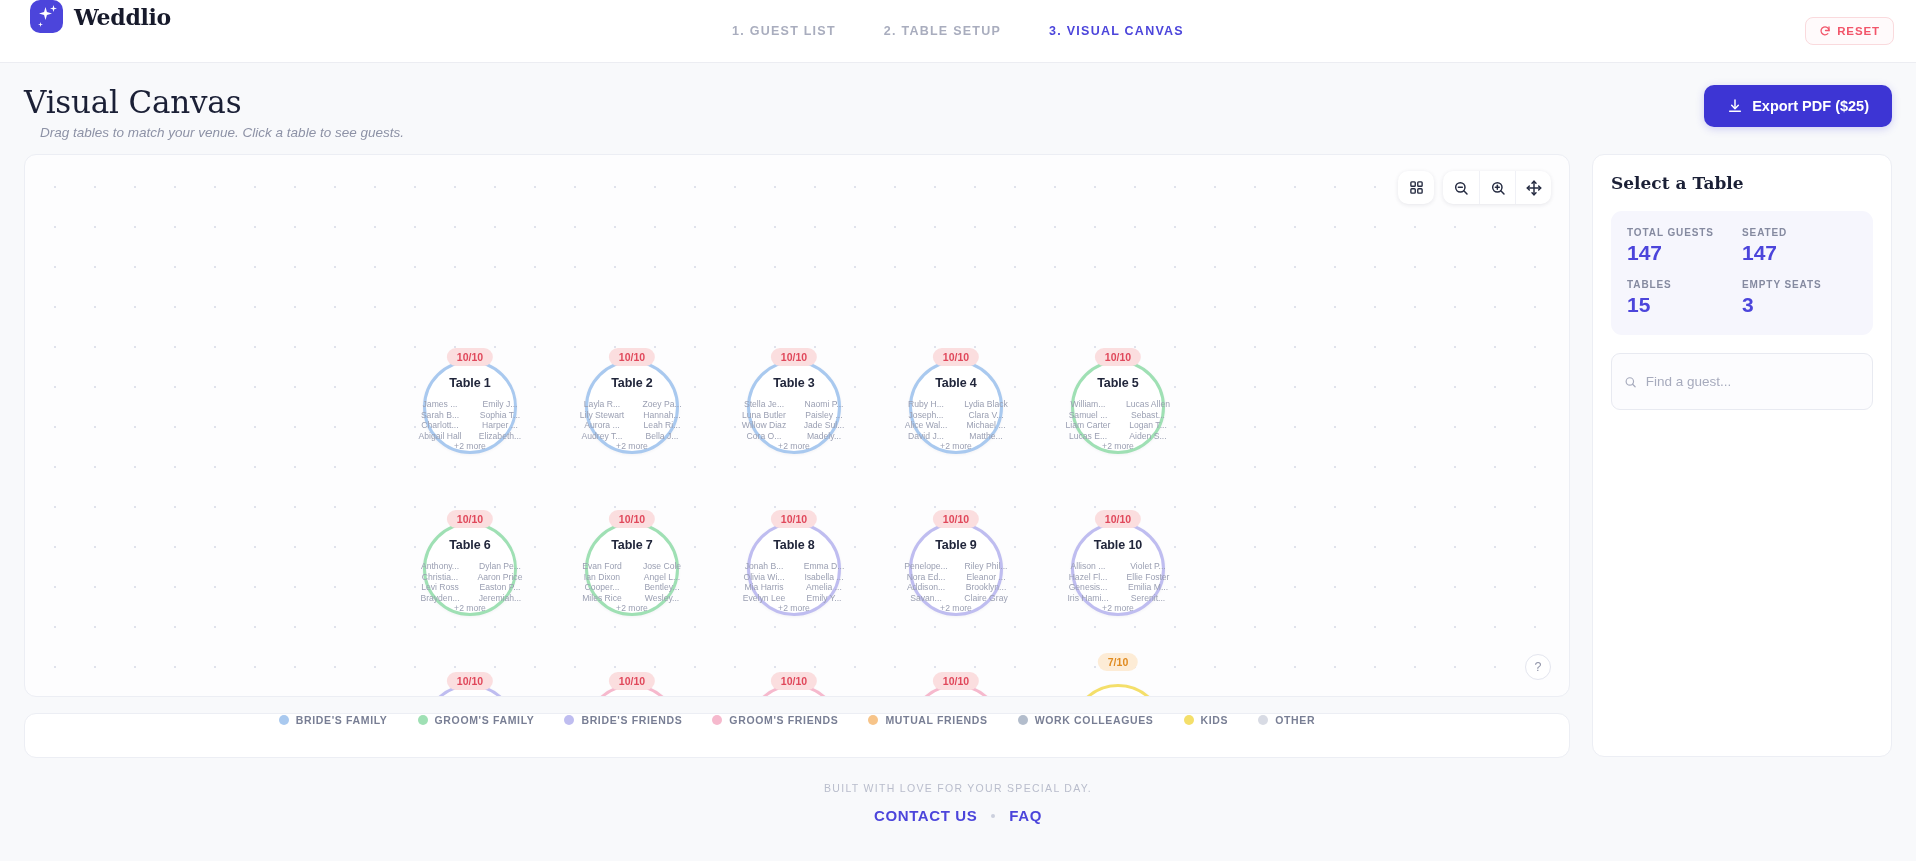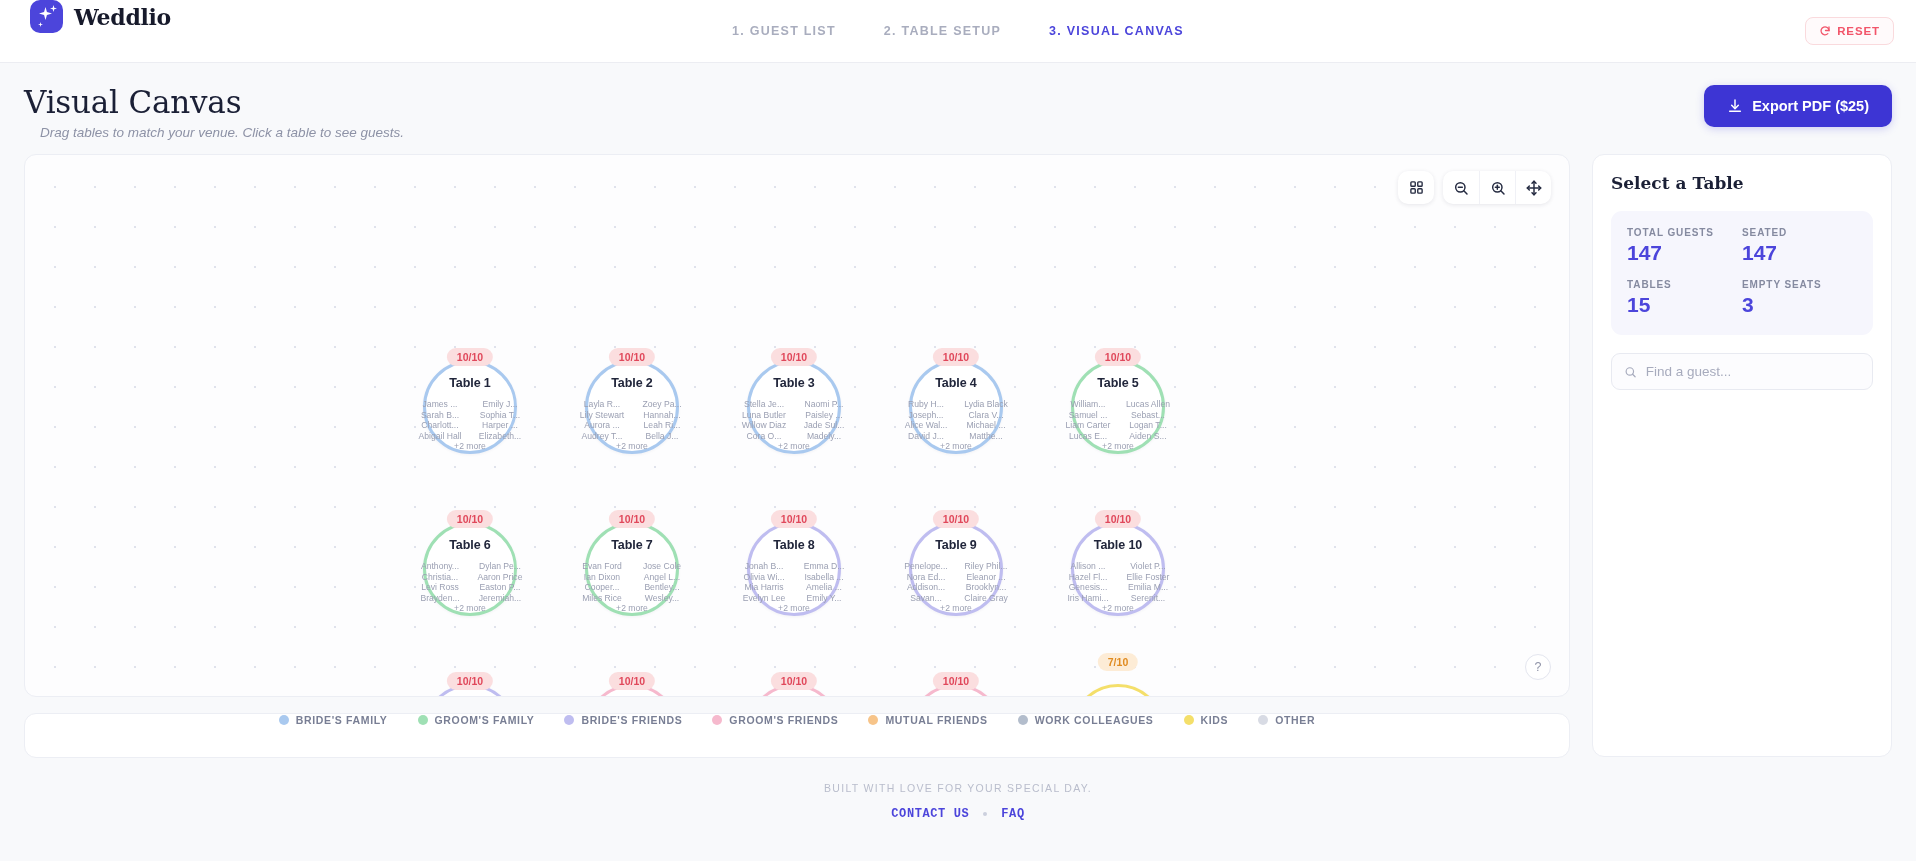--- a/index.html
+++ b/index.html
@@ -207,41 +207,41 @@
   .stat-label {
     font-size: 10px; font-weight: 700; letter-spacing: 0.9px; color: #858aa0;
   }
   .stat-value {
     margin-top: 3px; font-size: 21px; font-weight: 700; color: #4c45db;
   }
   .search-box {
     margin-top: 18px;
     display: flex; align-items: center; gap: 9px;
     border: 1px solid #e8eaf1; border-radius: 9px;
-    background: #fcfcfe; padding: 10px 12px;
+    background: #fcfcfe; padding: 20px 12px;
   }
   .search-box input {
     border: none; outline: none; background: transparent;
     font-size: 13.5px; color: #30364d; width: 100%;
     font-family: "Liberation Sans", sans-serif;
   }
   .search-box input::placeholder { color: #a7abbd; }
 
   
   .footer { margin-top: 24px; text-align: center; }
   .footer-tag {
     font-size: 10.5px; letter-spacing: 1.3px; color: #b9bdcc; font-weight: 400;
   }
   .footer-links {
     margin-top: 13px;
     display: flex; align-items: center; justify-content: center; gap: 14px;
   }
   .footer-links a {
-    font-size: 12px; font-weight: 700; letter-spacing: 0.6px;
-    color: #4c45db; text-decoration: none; cursor: pointer; font-family: Liberation Mono, monospace;
+    font-size: 15px; font-weight: 700; letter-spacing: 0.6px;
+    color: #4c45db; text-decoration: none; cursor: pointer;
   }
   .footer-sep { width: 4px; height: 4px; border-radius: 50%; background: #ccd0dd; }
 </style>
 </head>
 <body>
 
 <div class="topbar">
   <div class="brand">
     <div class="brand-mark">
       <span class="spark-a"></span>

